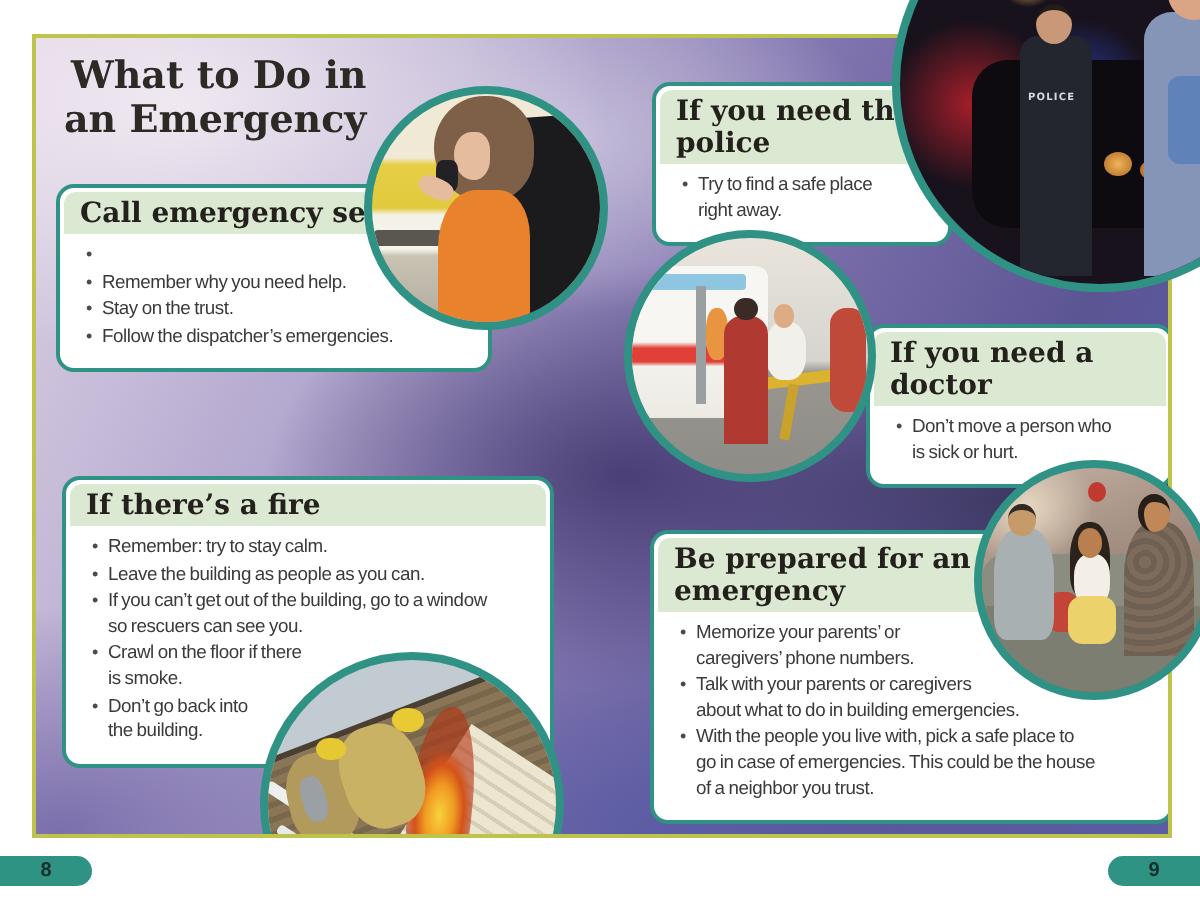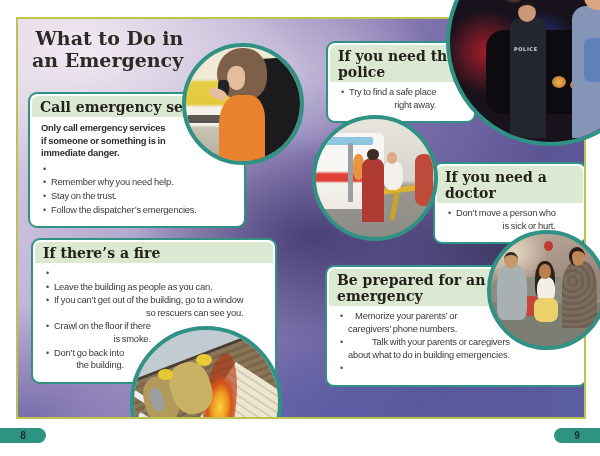--- a/index.html
+++ b/index.html
@@ -29,21 +29,21 @@
   .box{position:absolute;z-index:2;background:#fff;border:2px solid var(--teal);
        border-radius:9px;padding:2px;}
   .band{background:var(--band-green);border-radius:6px 6px 0 0;padding:3px 8px 2px;
         font-family:"DejaVu Serif",serif;font-weight:bold;font-size:14px;color:#24211d;}
   .bbody{padding:4px 8px 7px;font-size:9.4px;line-height:12.6px;color:var(--body-ink);
          letter-spacing:-.2px;word-spacing:-.5px;}
   .intro{font-weight:bold;white-space:pre-line;margin:1px 0 3px 1px;color:#2e2c2a;}
   ul.bullets{list-style:none;}
   ul.bullets li{display:flex;gap:5px;margin:0 0 1px 3px;}
   ul.bullets .dot{flex:0 0 auto;font-size:9px;line-height:12.6px;color:#4a4a48;}
-  ul.bullets .btxt{white-space:pre-line;text-align:right;}
+  ul.bullets .btxt{white-space:pre-line;}
   
   .photo{position:absolute;border-radius:50%;border:4px solid var(--teal);overflow:hidden;}
   .photo .part{position:absolute;}
   .in-spread{z-index:3;}
   .over-page{z-index:6;}
   
   .ph-dispatcher{left:164px;top:24px;width:122px;height:122px;
     background:linear-gradient(180deg,#efe9d6 0%,#efe9d6 28%,#e6cf45 31%,#e2ca3e 50%,
       #f4f2e8 53%,#f5f3ea 68%,#c9c3b4 71%,#b3ada0 100%);}
   
@@ -79,23 +79,20 @@
 <div class="stage">
 
   <div class="spread">
 
     <h1 class="page-title">What to Do in
 an Emergency</h1>
 
     <div class="box" style="left:10px;top:73px;width:218px;">
       <div class="band">Call emergency services</div>
       <div class="bbody">
-        <p class="intro">Only call emergency services
-if someone or something is in
-immediate danger.</p>
         <ul class="bullets">
             <li>
               <span class="dot">•</span>
             </li>
             <li>
               <span class="dot">•</span>
               <span class="btxt">Remember why you need help.</span>
             </li>
             <li>
               <span class="dot">•</span>
@@ -108,20 +105,21 @@
           </ul>
       </div>
     </div>
 
     <div class="box" style="left:13px;top:219px;width:246px;">
       <div class="band">If there’s a fire</div>
       <div class="bbody">
         <ul class="bullets">
             <li>
               <span class="dot">•</span>
+              <span class="btxt">Remember: try to stay calm.</span>
             </li>
             <li>
               <span class="dot">•</span>
               <span class="btxt">Leave the building as people as you can.</span>
             </li>
             <li>
               <span class="dot">•</span>
               <span class="btxt">If you can’t get out of the building, go to a window
 so rescuers can see you.</span>
             </li>
@@ -174,20 +172,23 @@
               <span class="btxt">Memorize your parents’ or
 caregivers’ phone numbers.</span>
             </li>
             <li>
               <span class="dot">•</span>
               <span class="btxt">Talk with your parents or caregivers
 about what to do in building emergencies.</span>
             </li>
             <li>
               <span class="dot">•</span>
+              <span class="btxt">With the people you live with, pick a safe place to
+go in case of emergencies. This could be the house
+of a neighbor you trust.</span>
             </li>
           </ul>
       </div>
     </div>
 
     <div class="photo in-spread ph-dispatcher" title="Emergency dispatcher in an orange vest speaking into a radio at a desk">
       <div class="part" style="left:52%;top:10%;width:56%;height:92%;background:#1b1b1e;border-radius:16px;transform:rotate(-4deg);"></div>
       <div class="part" style="left:1%;top:60%;width:30%;height:7%;background:#5a5750;border-radius:2px;"></div>
       <div class="part" style="left:27%;top:1%;width:44%;height:46%;background:#7d6047;border-radius:52% 48% 46% 54%;"></div>
       <div class="part" style="left:36%;top:17%;width:16%;height:21%;background:#e5bd9e;border-radius:50% 40% 45% 55%;"></div>

